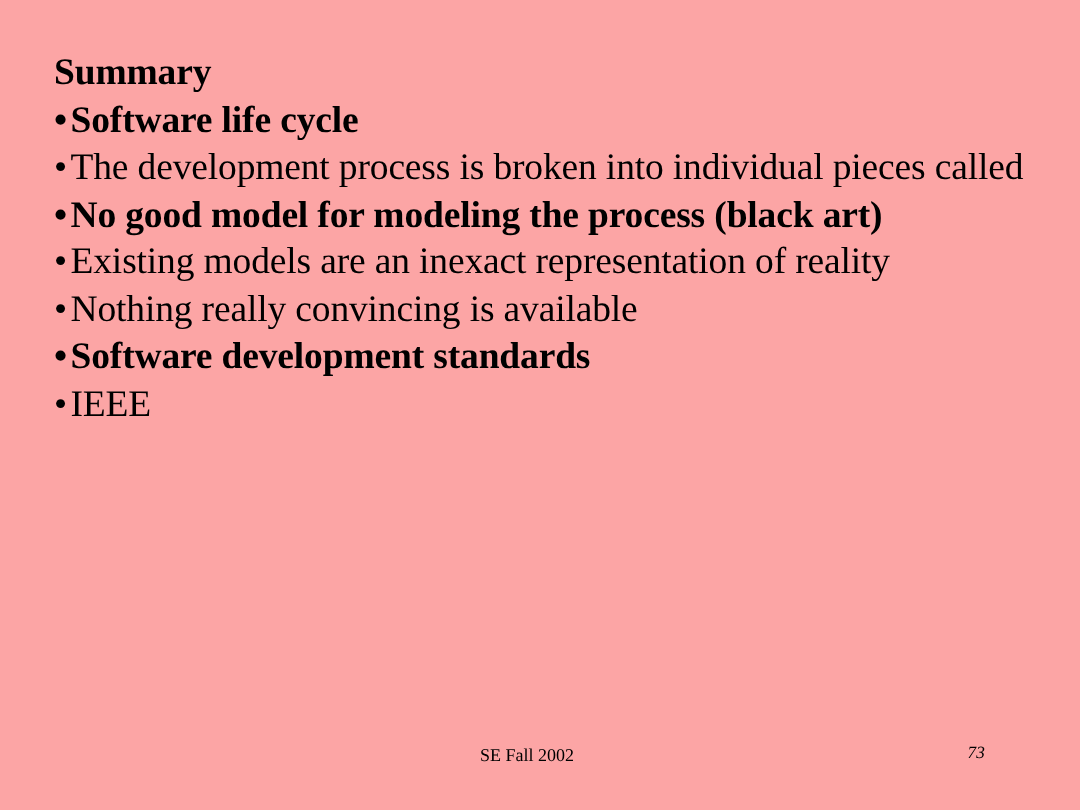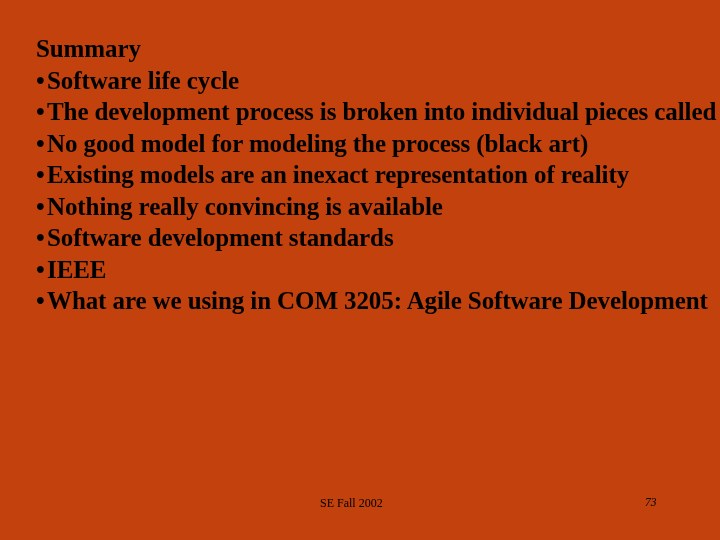--- a/index.html
+++ b/index.html
@@ -16,21 +16,21 @@
     position: relative;
     -webkit-font-smoothing: none;
   }
 
   #slide {
     position: absolute;
     left: 0;
     top: 0;
     width: 720px;
     height: 540px;
-    background: #c2410c;
+    background: #fca5a5;
   }
 
   #body-block {
     position: absolute;
     left: 36px;
     top: 33px;
     width: 676px;
   }
 
   .line {
@@ -39,21 +39,21 @@
     white-space: nowrap;
     letter-spacing: -0.1px;
     color: #000000;
   }
 
   .line.bold {
     font-weight: bold;
   }
 
   .line.regular {
-    font-weight: bold;
+    font-weight: normal;
   }
 
   
   .bullet {
     display: inline-block;
     width: 11px;
     font-size: 25px;
     line-height: 31.5px;
     vertical-align: baseline;
   }
@@ -96,20 +96,19 @@
 
   <div id="body-block">
       <div class="line bold nobullet"><span class="txt">Summary</span></div>
       <div class="line bold"><span class="bullet">•</span><span class="txt">Software life cycle</span></div>
       <div class="line regular"><span class="bullet">•</span><span class="txt">The development process is broken into individual pieces called</span></div>
       <div class="line bold"><span class="bullet">•</span><span class="txt">No good model for modeling the process (black art)</span></div>
       <div class="line regular"><span class="bullet">•</span><span class="txt">Existing models are an inexact representation of reality</span></div>
       <div class="line regular"><span class="bullet">•</span><span class="txt">Nothing really convincing is available</span></div>
       <div class="line bold"><span class="bullet">•</span><span class="txt">Software development standards</span></div>
       <div class="line regular"><span class="bullet">•</span><span class="txt">IEEE</span></div>
-      <div class="line bold"><span class="bullet">•</span><span class="txt">What are we using in COM 3205: Agile Software Development</span></div>
     </div>
 
   <div id="footer-label">SE Fall 2002</div>
 
   <div id="footer-pagenum">73</div>
 
 </div>
 
 </body></html>

